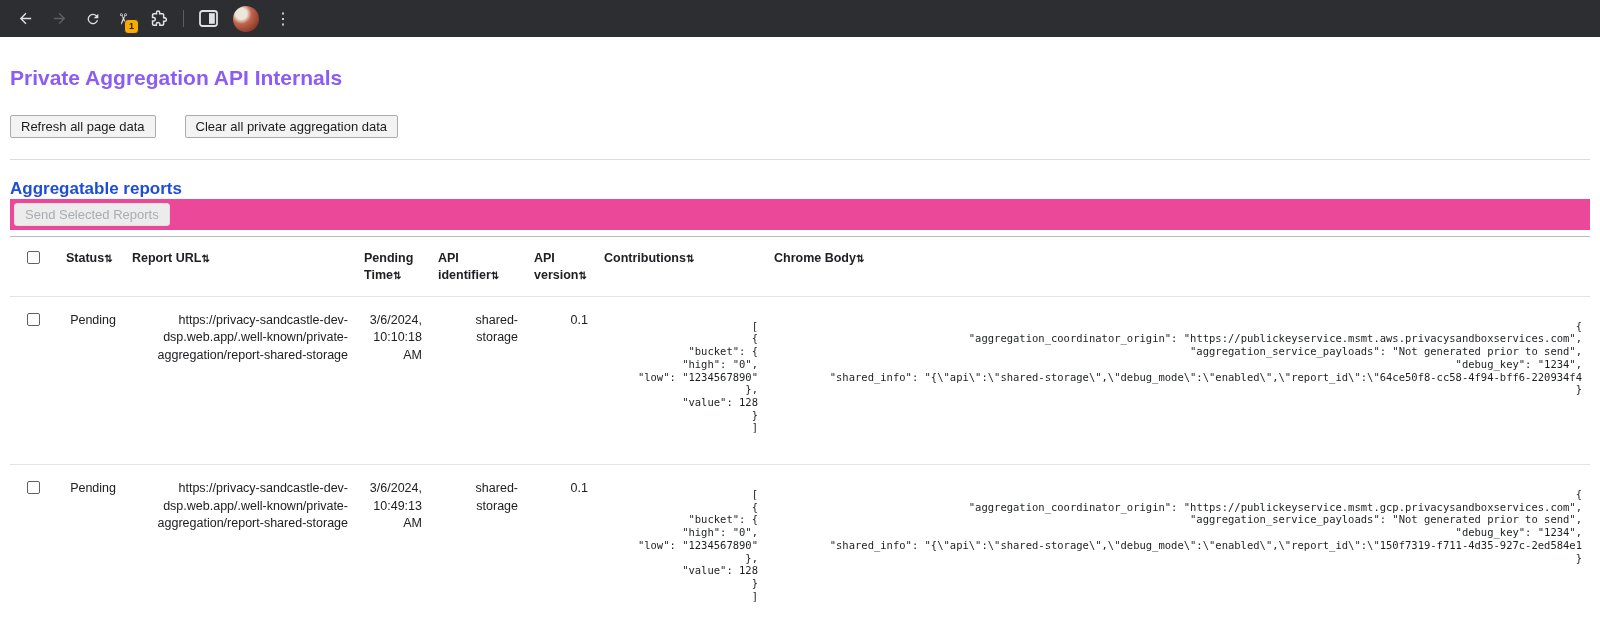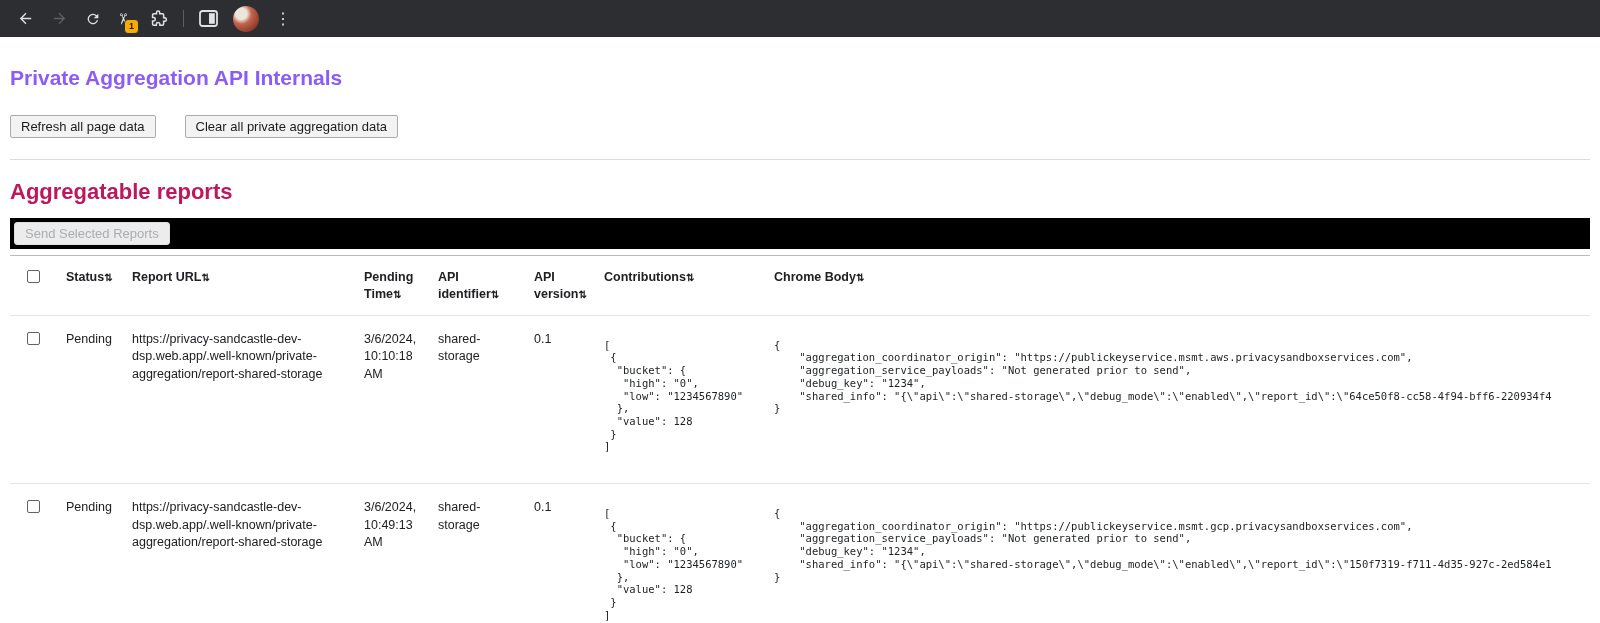--- a/index.html
+++ b/index.html
@@ -33,29 +33,29 @@
   .kebab { color:#dfe1e5; font-size:16px; width:18px; text-align:center; }
   .star { color:#dfe1e5; font-size:15px; }
 
   
   .content { padding:0 10px; color:#202124; }
   h1.page-title { font-size:21px; font-weight:700; color:#8b5cf6; margin-top:29px; }
   .top-buttons { margin-top:25px; display:flex; gap:29px; }
   .btn { font-size:13px; font-family:"Liberation Sans",sans-serif; color:#1c1c1c;
     background:#f3f3f3; border:1px solid #ababab; border-radius:2px; padding:3px 10px; }
   .divider { border-top:1px solid #dcdcdc; margin-top:21px; }
-  h2.section-heading { font-size:22px; font-weight:700; color:#be185d; margin-top:19px; }
-  .send-bar { margin-top:13px; background:#000000; padding:4px 4px; }
+  h2.section-heading { font-size:17px; font-weight:700; color:#1d4ed8; margin-top:19px; }
+  .send-bar { background:#ec4899; padding:4px 4px; }
   .btn-disabled { font-size:13px; color:#a9adb1; background:#ececec; border:1px solid #e0e0e0;
     border-radius:3px; padding:3px 10px; }
 
   
   table.reports { width:100%; border-collapse:collapse; table-layout:fixed; margin-top:6px; }
   thead tr { border-top:1px solid #b9babc; border-bottom:1px solid #e4e4e4; }
-  tbody tr { border-bottom:1px solid #e4e4e4; }
+  tbody tr { border-bottom:1px solid #e4e4e4;text-align:right; }
   th { text-align:left; vertical-align:top; padding:13px 8px 12px; font-size:12.5px;
     font-weight:700; color:#202124; line-height:1.35; }
   td { vertical-align:top; padding:15px 8px 30px; font-size:12.5px; color:#202124;
     line-height:1.4; word-wrap:break-word; }
   .sort { font-size:10px; }
   .cb { width:13px; height:13px; border:1.5px solid #5f6368; border-radius:2px;
     margin-left:9px; margin-top:1px; }
   pre.mono { font-family:"DejaVu Sans Mono", monospace; font-size:10.5px; line-height:12.7px;
     color:#1c1f21; white-space:pre; overflow:hidden; margin-top:8px; }
 </style>

